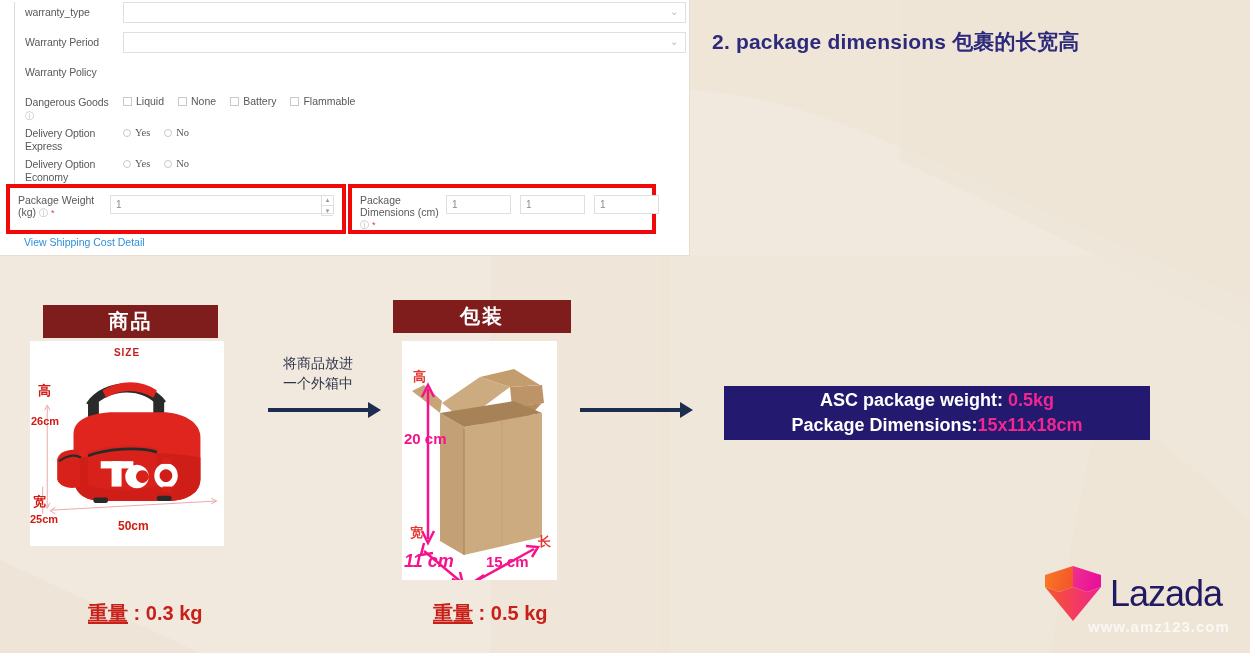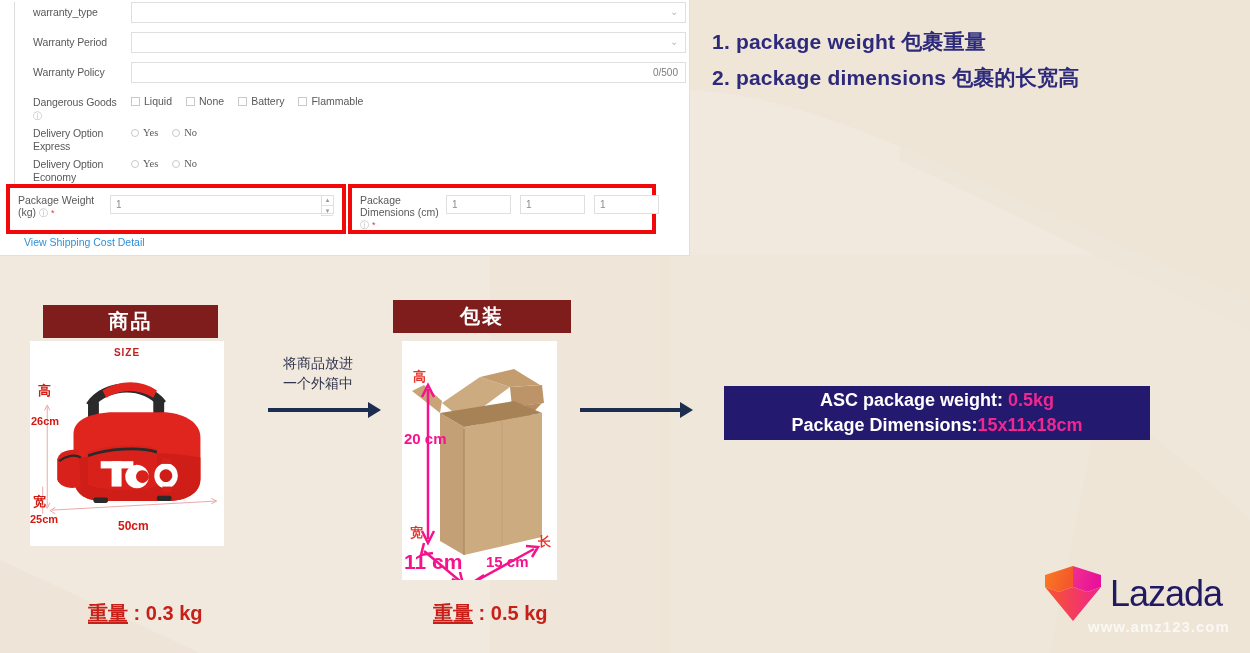--- a/index.html
+++ b/index.html
@@ -26,21 +26,21 @@
     z-index: 5;
     border-right: 1px solid #e6ded2;
     border-bottom: 1px solid #e6ded2;
     overflow: hidden;
   }
   #form-inner {
     position: absolute;
     left: 14px; top: 2px;
     width: 672px;
     border-left: 1px solid #dcdcdc;
-    padding-left: 8px;
+    padding-left: 0px;
   }
   .frm-row {
     display: flex;
     align-items: flex-start;
     padding-left: 10px;
   }
   .frm-label {
     width: 98px;
     flex: 0 0 98px;
     font-size: 10.5px;
@@ -273,25 +273,20 @@
       <div class="frm-label">Warranty Period</div>
       <div class="frm-field">
         <div class="sel-box">
           <span class="chev">⌄</span>
         </div>
       </div>
     </div>
 
     <div class="frm-row" style="height:30px;">
       <div class="frm-label">Warranty Policy</div>
-      <div class="frm-field">
-        <div class="txt-box">
-          <span class="counter">0/500</span>
-        </div>
-      </div>
     </div>
 
     <div class="frm-row" style="height:31px;">
       <div class="frm-label">
         <span>Dangerous Goods</span><br><span class="info">ⓘ</span>
       </div>
       <div class="frm-field">
         <div class="chk-group">
           <label class="chk-item">
             <span class="chk-box"></span>
@@ -378,21 +373,20 @@
         <div class="num-input" style="width:65px;"><span>1</span></div>
         <div class="num-input" style="width:65px;"><span>1</span></div>
       </div>
     </div>
   </div>
 
   <a id="shipping-link" href="#">View Shipping Cost Detail</a>
 </div>
 
 <div id="notes">
-  <div class="note-line">1. package weight 包裹重量</div>
   <div class="note-line">2. package dimensions 包裹的长宽高</div>
 </div>
 
 <div class="hdr-bar" id="hdr-product">商品</div>
 
 <div class="pic-frame" id="pic-bag">
   <div class="size-cap">SIZE</div>
   <svg class="bagwrap" viewBox="0 0 214 205">
 
     <path d="M62,58 C80,30 130,28 150,56 L142,62 C124,40 86,42 70,63 Z" fill="#2a2a2a"></path>
@@ -476,21 +470,21 @@
       <path d="M22,202 L19,214 L31,212"></path>
       <path d="M50,238 L61,243 L58,231"></path>
       <line x1="74" y1="240" x2="132" y2="208"></line>
       <path d="M82,234 L70,242 L82,247"></path>
       <path d="M124,205 L136,206 L130,216"></path>
     </g>
   </svg>
   <div class="dim-pink cn" style="left:11px; top:28px;">高</div>
   <div class="dim-pink" style="left:2px; top:90px; font-size:15px;">20 cm</div>
   <div class="dim-pink cn" style="left:8px; top:184px;">宽</div>
-  <div class="dim-pink" style="left:2px; top:213px; font-size:21px;">11 cm</div>
+  <div class="dim-pink" style="left:2px; top:213px; font-size:18px;font-style:italic;">11 cm</div>
   <div class="dim-pink cn" style="left:136px; top:193px;">长</div>
   <div class="dim-pink" style="left:84px; top:213px; font-size:15px;">15 cm</div>
 </div>
 
 <div class="arrow-line" style="left:580px; top:408px; width:100px;"></div>
 <div class="arrow-head" style="left:680px; top:402px;"></div>
 
 <div id="result-banner">
   <div class="res-line">
     <span>ASC package weight:</span>

